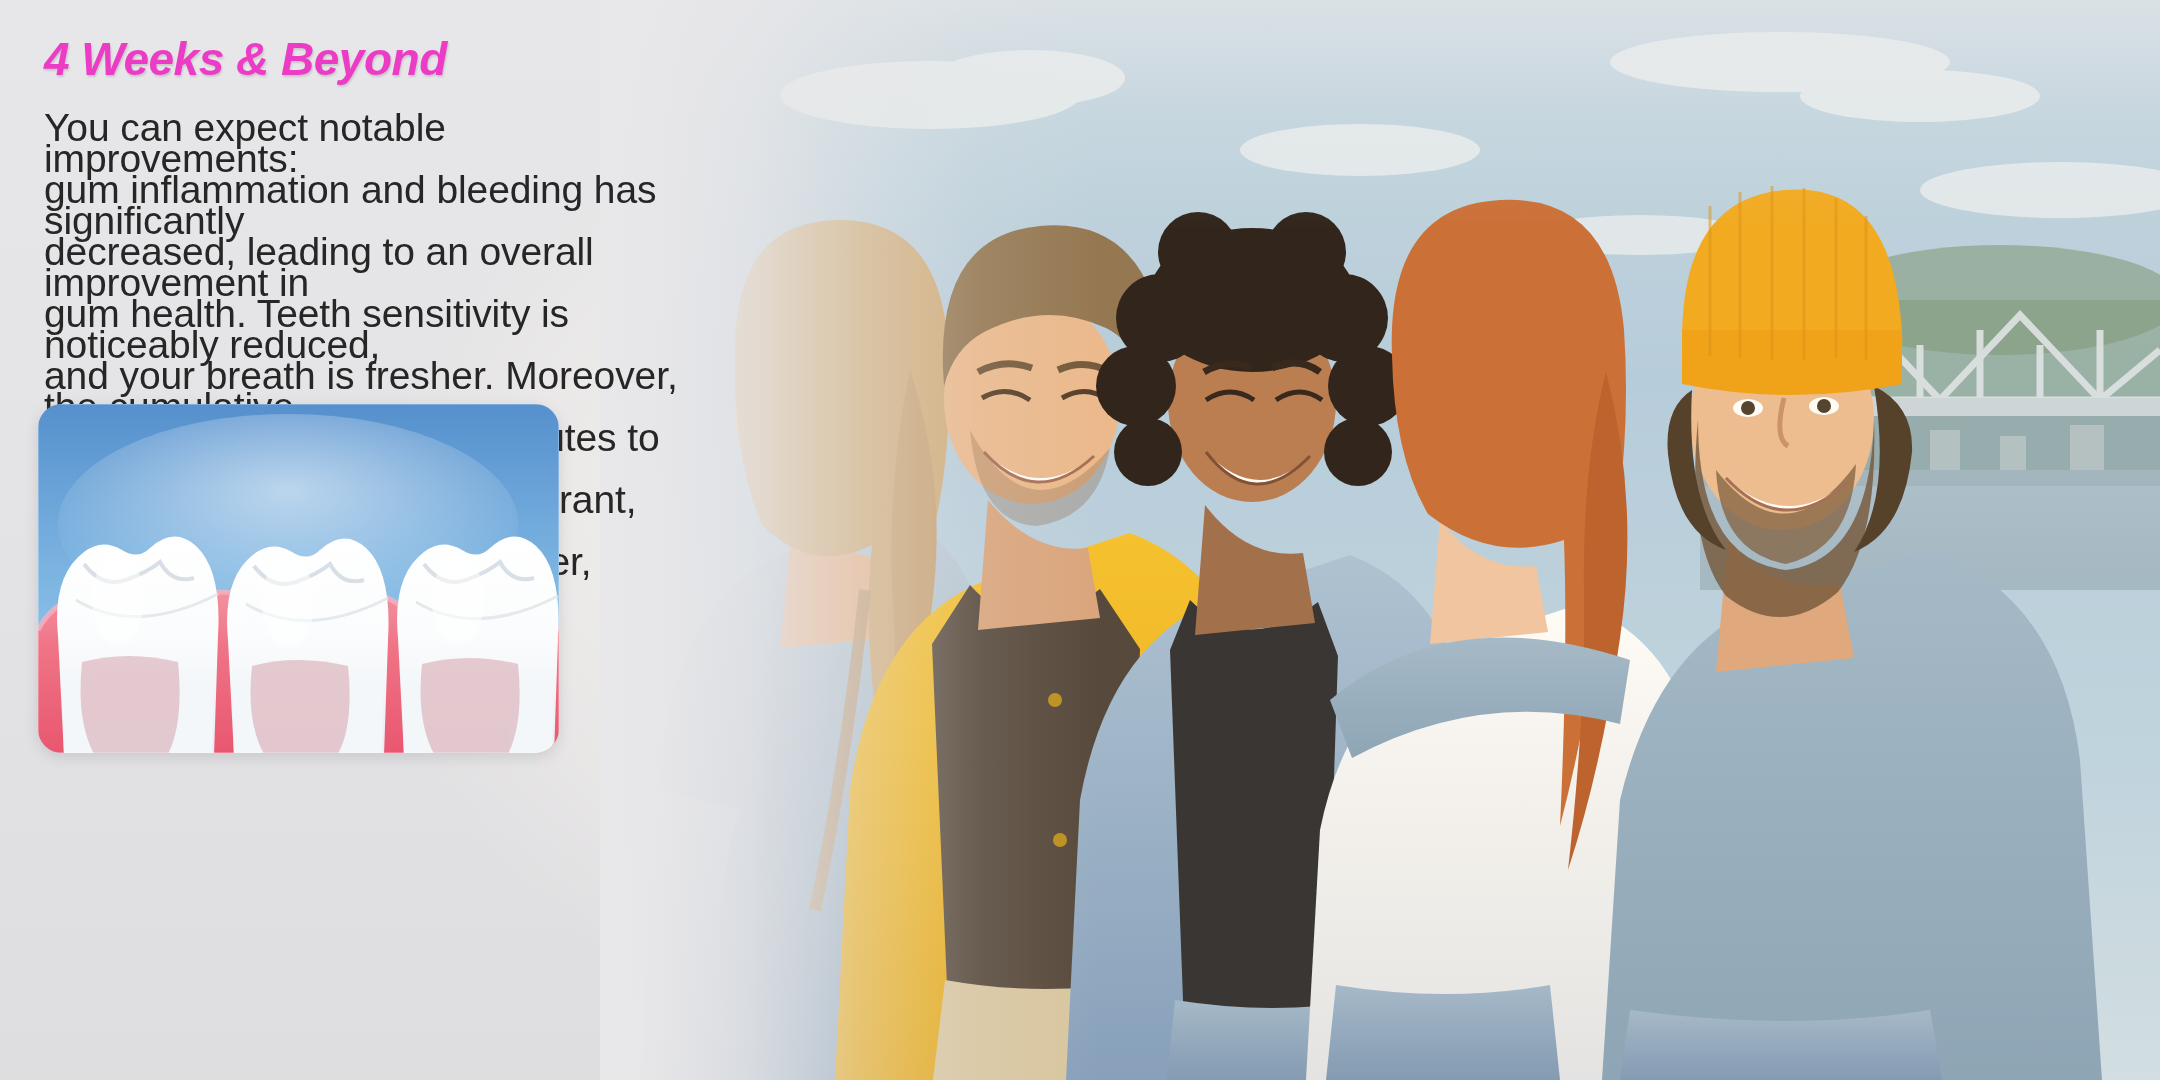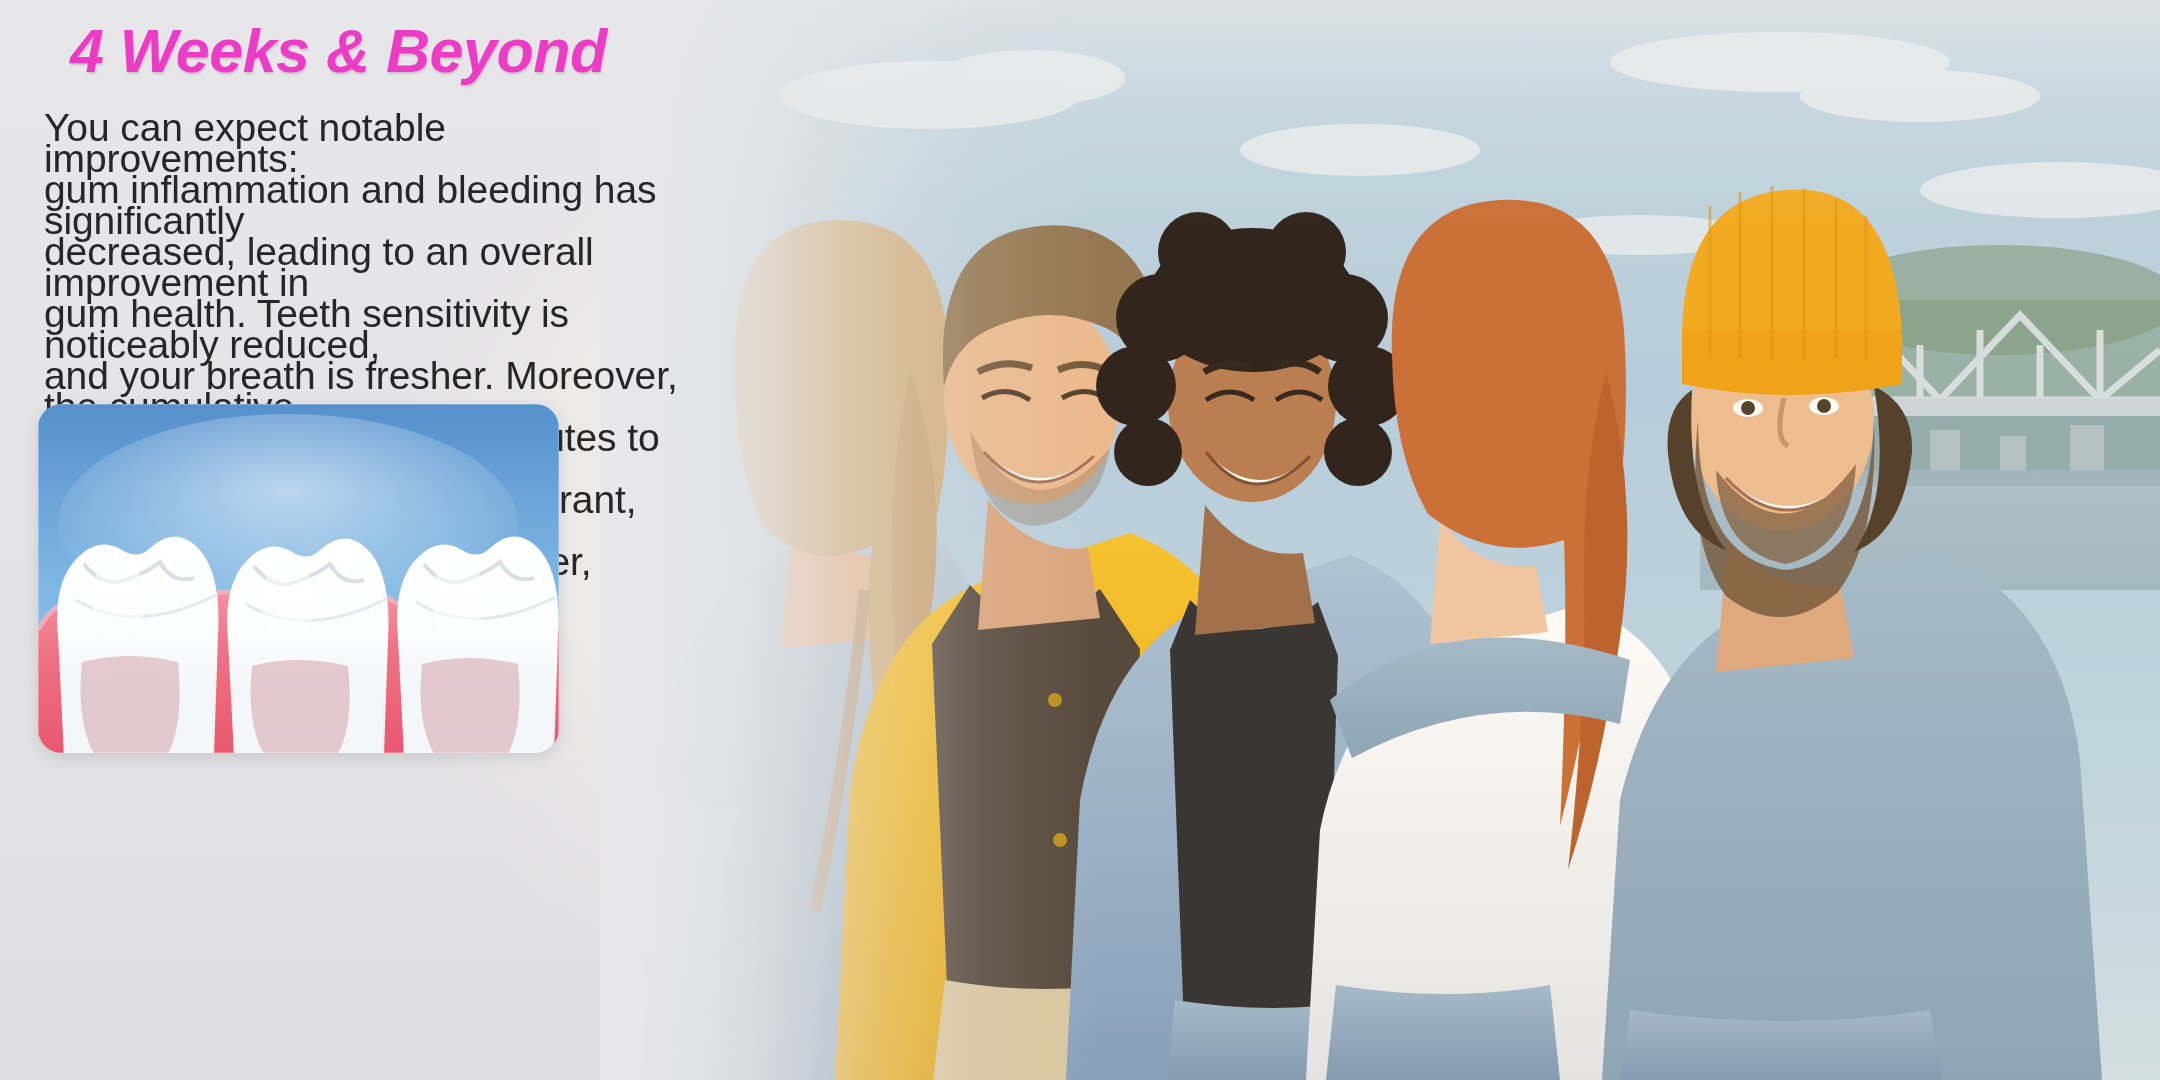--- a/index.html
+++ b/index.html
@@ -31,29 +31,28 @@
     position:absolute; inset:0; pointer-events:none;
     background:
       linear-gradient(90deg, #e8e7e9 0px, rgba(232,231,233,.97) 60px, rgba(232,231,233,.80) 150px, rgba(232,231,233,.42) 260px, rgba(232,231,233,.12) 380px, rgba(232,231,233,0) 500px),
       linear-gradient(180deg, rgba(233,233,235,.55) 0px, rgba(233,233,235,.10) 120px, rgba(233,233,235,0) 230px);
   }
 
   
   #left-col { position:absolute; left:0; top:0; width:700px; height:1080px; }
 
   #page-title {
-    position:absolute; left:44px; top:16px;
-    font-size:61px;
+    position:absolute; left:44px; top:32px;
+    font-size:46px;
     font-weight:bold;
     font-style:italic;
     letter-spacing:-0.5px;
     color:#ec3cc6;
     white-space:nowrap;
     text-shadow:1px 2px 2px rgba(120,120,125,.28);
-    margin-left:26px;
   }
 
   #body-text {
     position:absolute; left:44px; top:112px;
     width:640px;
     font-size:39px;
     line-height:31px;
     color:#262626;
     white-space:pre-line;
     letter-spacing:-0.1px;

